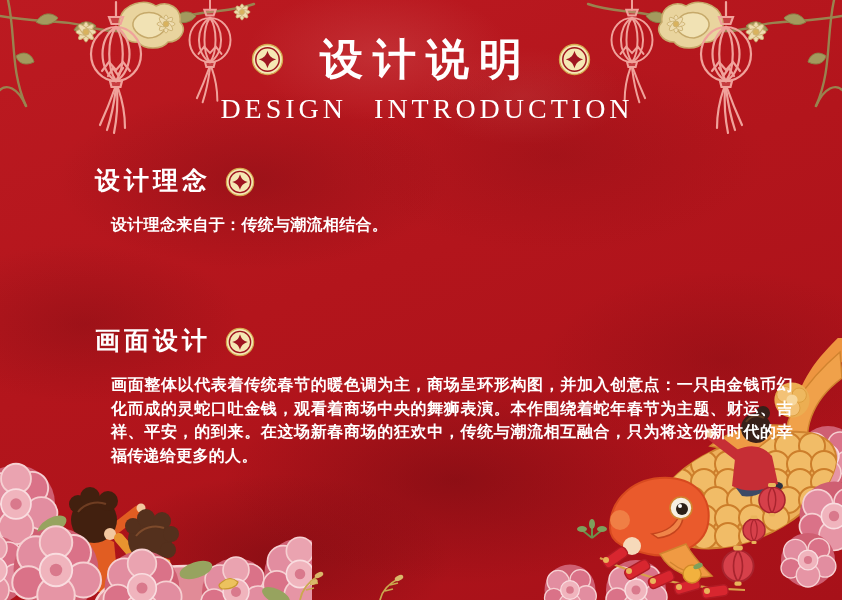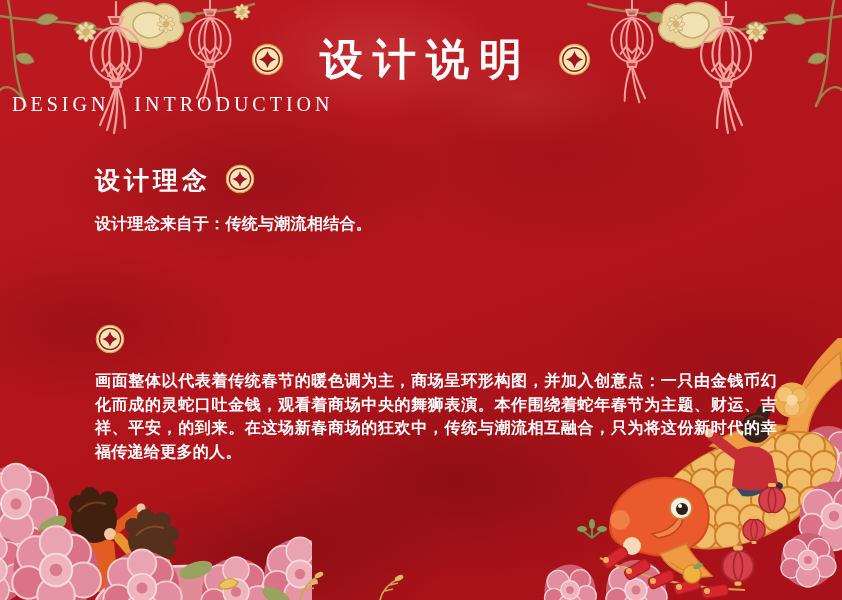--- a/index.html
+++ b/index.html
@@ -23,44 +23,44 @@
       linear-gradient(160deg,#bc1a21 0%,#b3151c 45%,#a71119 100%);
   }
   .layer-text { position:absolute; inset:0; z-index:3; }
   .deco { position:absolute; z-index:1; }
   .deco-tl { left:-4px; top:-4px; width:268px; height:142px; }
   .deco-tr { right:-4px; top:-4px; width:268px; height:142px; transform:scaleX(-1); }
   .deco-bl { left:0; bottom:0; width:312px; height:192px; }
   .deco-br { right:0; bottom:0; width:302px; height:262px; }
   .deco-bc { left:272px; bottom:0; width:150px; height:36px; }
 
-  .title-block { position:absolute; top:36px; left:0; width:100%; }
+  .title-block { position:absolute; top:36px; left:0; width:100%; text-align:center; }
   .title-row { display:flex; align-items:center; justify-content:center; gap:26px; }
   .title-cn {
     margin:0; color:#ffffff; font-size:43px; font-weight:bold;
     letter-spacing:10px; text-indent:10px; line-height:1.1;
   }
   .coin { display:block; }
   .coin-lg { width:33px; height:33px; }
   .coin-md { width:30px; height:30px; }
   .title-en {
     margin:10px 0 0 12px; color:#ffffff; font-weight:400;
     font-family:"Liberation Serif","DejaVu Serif",serif;
-    font-size:20px; letter-spacing:4px; word-spacing:16px;
+    font-size:28px; letter-spacing:4px; word-spacing:16px;
   }
 
   .section { position:absolute; left:95px; width:690px; }
   .section-concept { top:164px; }
   .section-visual  { top:324px; }
-  .section-head { display:flex; align-items:flex-start; gap:14px; margin:0 0 15px 0; }
+  .section-head { display:flex; align-items:flex-end; gap:14px; margin:0 0 15px 0; }
   .section-title {
     margin:0; color:#ffffff; font-size:25px; font-weight:bold; letter-spacing:4px;
   }
   .section-body p {
-    margin:0; width:682px; color:#ffffff; font-size:16px; font-weight:bold;
+    margin:16px; width:682px; color:#ffffff; font-size:16px; font-weight:bold;
     line-height:23.6px; text-align:justify; letter-spacing:0.3px;
   }
 </style>
 </head>
 <body>
 
 <div class="poster">
   <div class="bg"></div>
 
   <svg class="deco deco-tl" viewBox="0 0 268 142" aria-hidden="true">
@@ -450,20 +450,21 @@
           <path d="M20,9.5 C21.8,15.6 24.4,18.2 30.5,20 C24.4,21.8 21.8,24.4 20,30.5 C18.2,24.4 15.6,21.8 9.5,20 C15.6,18.2 18.2,15.6 20,9.5 Z" fill="#9e1520"></path>
         </svg>
       </div>
       <div class="section-body">
         <p>设计理念来自于：传统与潮流相结合。</p>
       </div>
     </section>
 
     <section class="section section-visual">
       <div class="section-head">
+        <h3 class="section-title">画面设计</h3>
         <svg class="coin coin-md" viewBox="0 0 40 40" aria-hidden="true">
           <circle cx="20" cy="20" r="18.2" fill="#f5e7b4" stroke="#d4a94e" stroke-width="1.6"></circle>
           <circle cx="20" cy="20" r="14.2" fill="none" stroke="#9e1520" stroke-width="1.8"></circle>
           <path d="M20,9.5 C21.8,15.6 24.4,18.2 30.5,20 C24.4,21.8 21.8,24.4 20,30.5 C18.2,24.4 15.6,21.8 9.5,20 C15.6,18.2 18.2,15.6 20,9.5 Z" fill="#9e1520"></path>
         </svg>
       </div>
       <div class="section-body">
         <p>画面整体以代表着传统春节的暖色调为主，商场呈环形构图，并加入创意点：一只由金钱币幻化而成的灵蛇口吐金钱，观看着商场中央的舞狮表演。本作围绕着蛇年春节为主题、财运、吉祥、平安，的到来。在这场新春商场的狂欢中，传统与潮流相互融合，只为将这份新时代的幸福传递给更多的人。</p>
       </div>
     </section>

